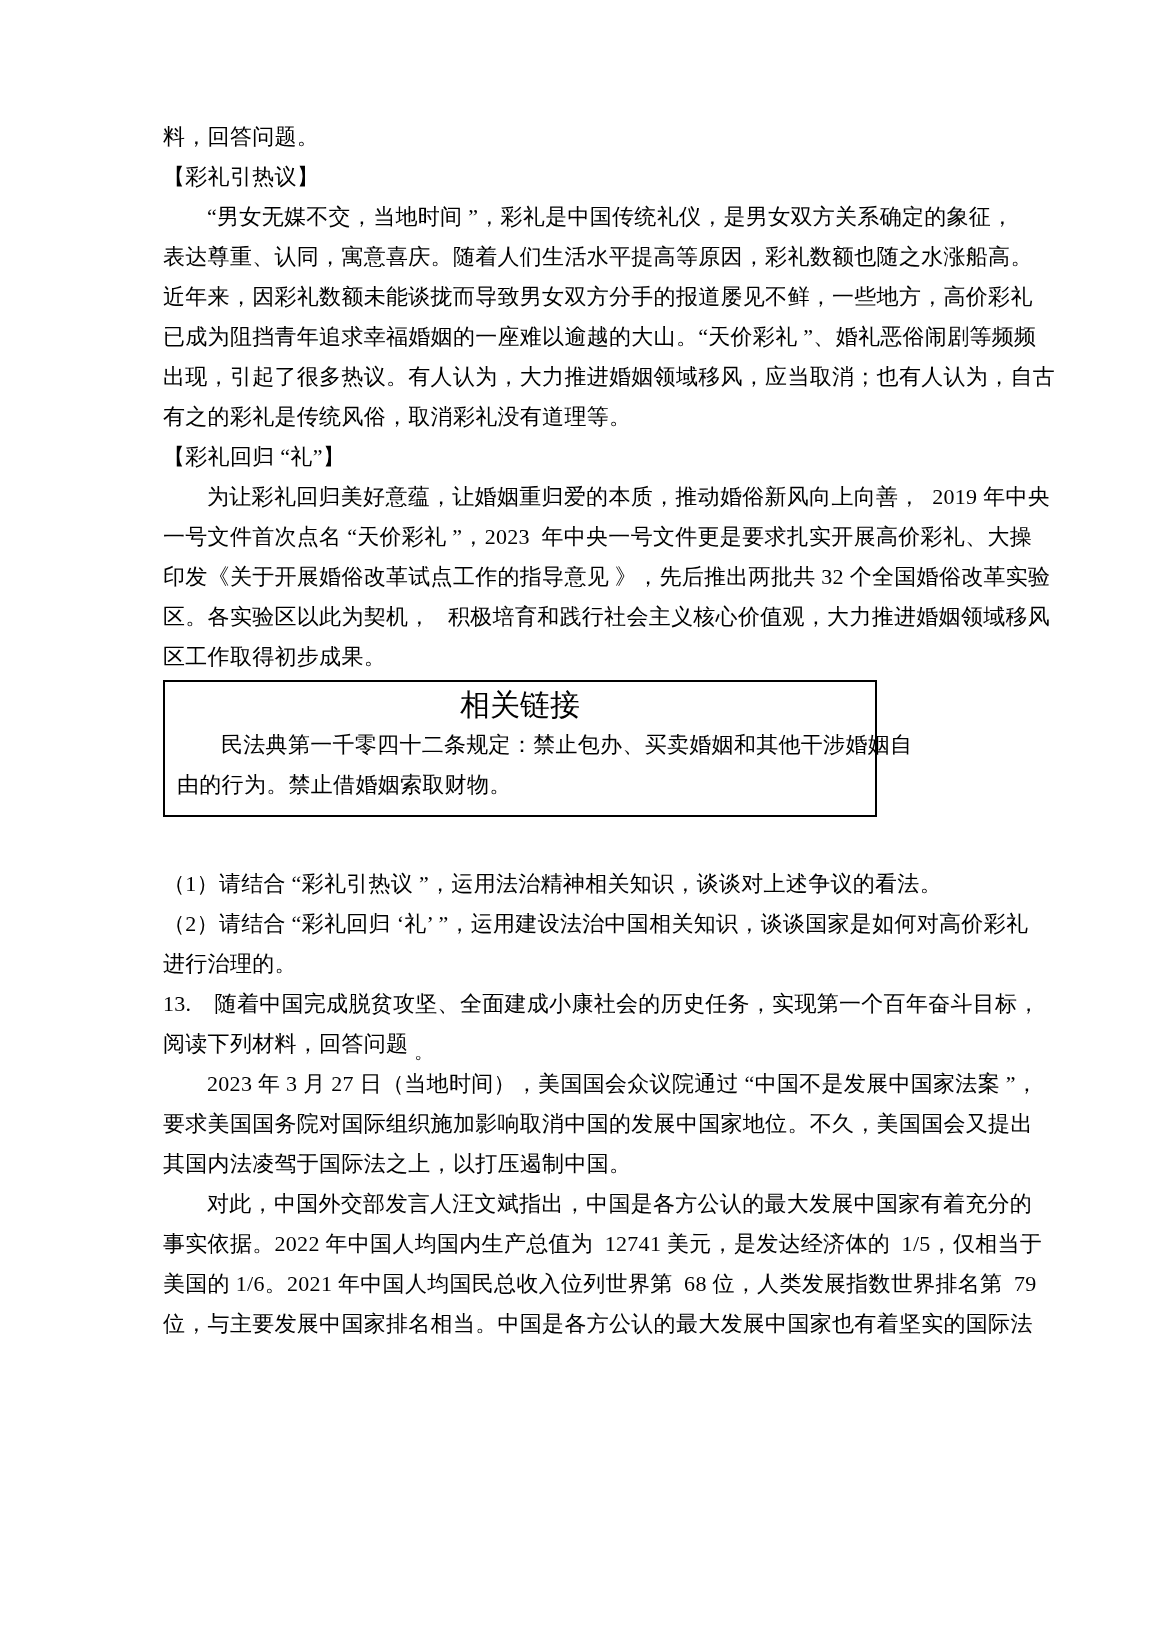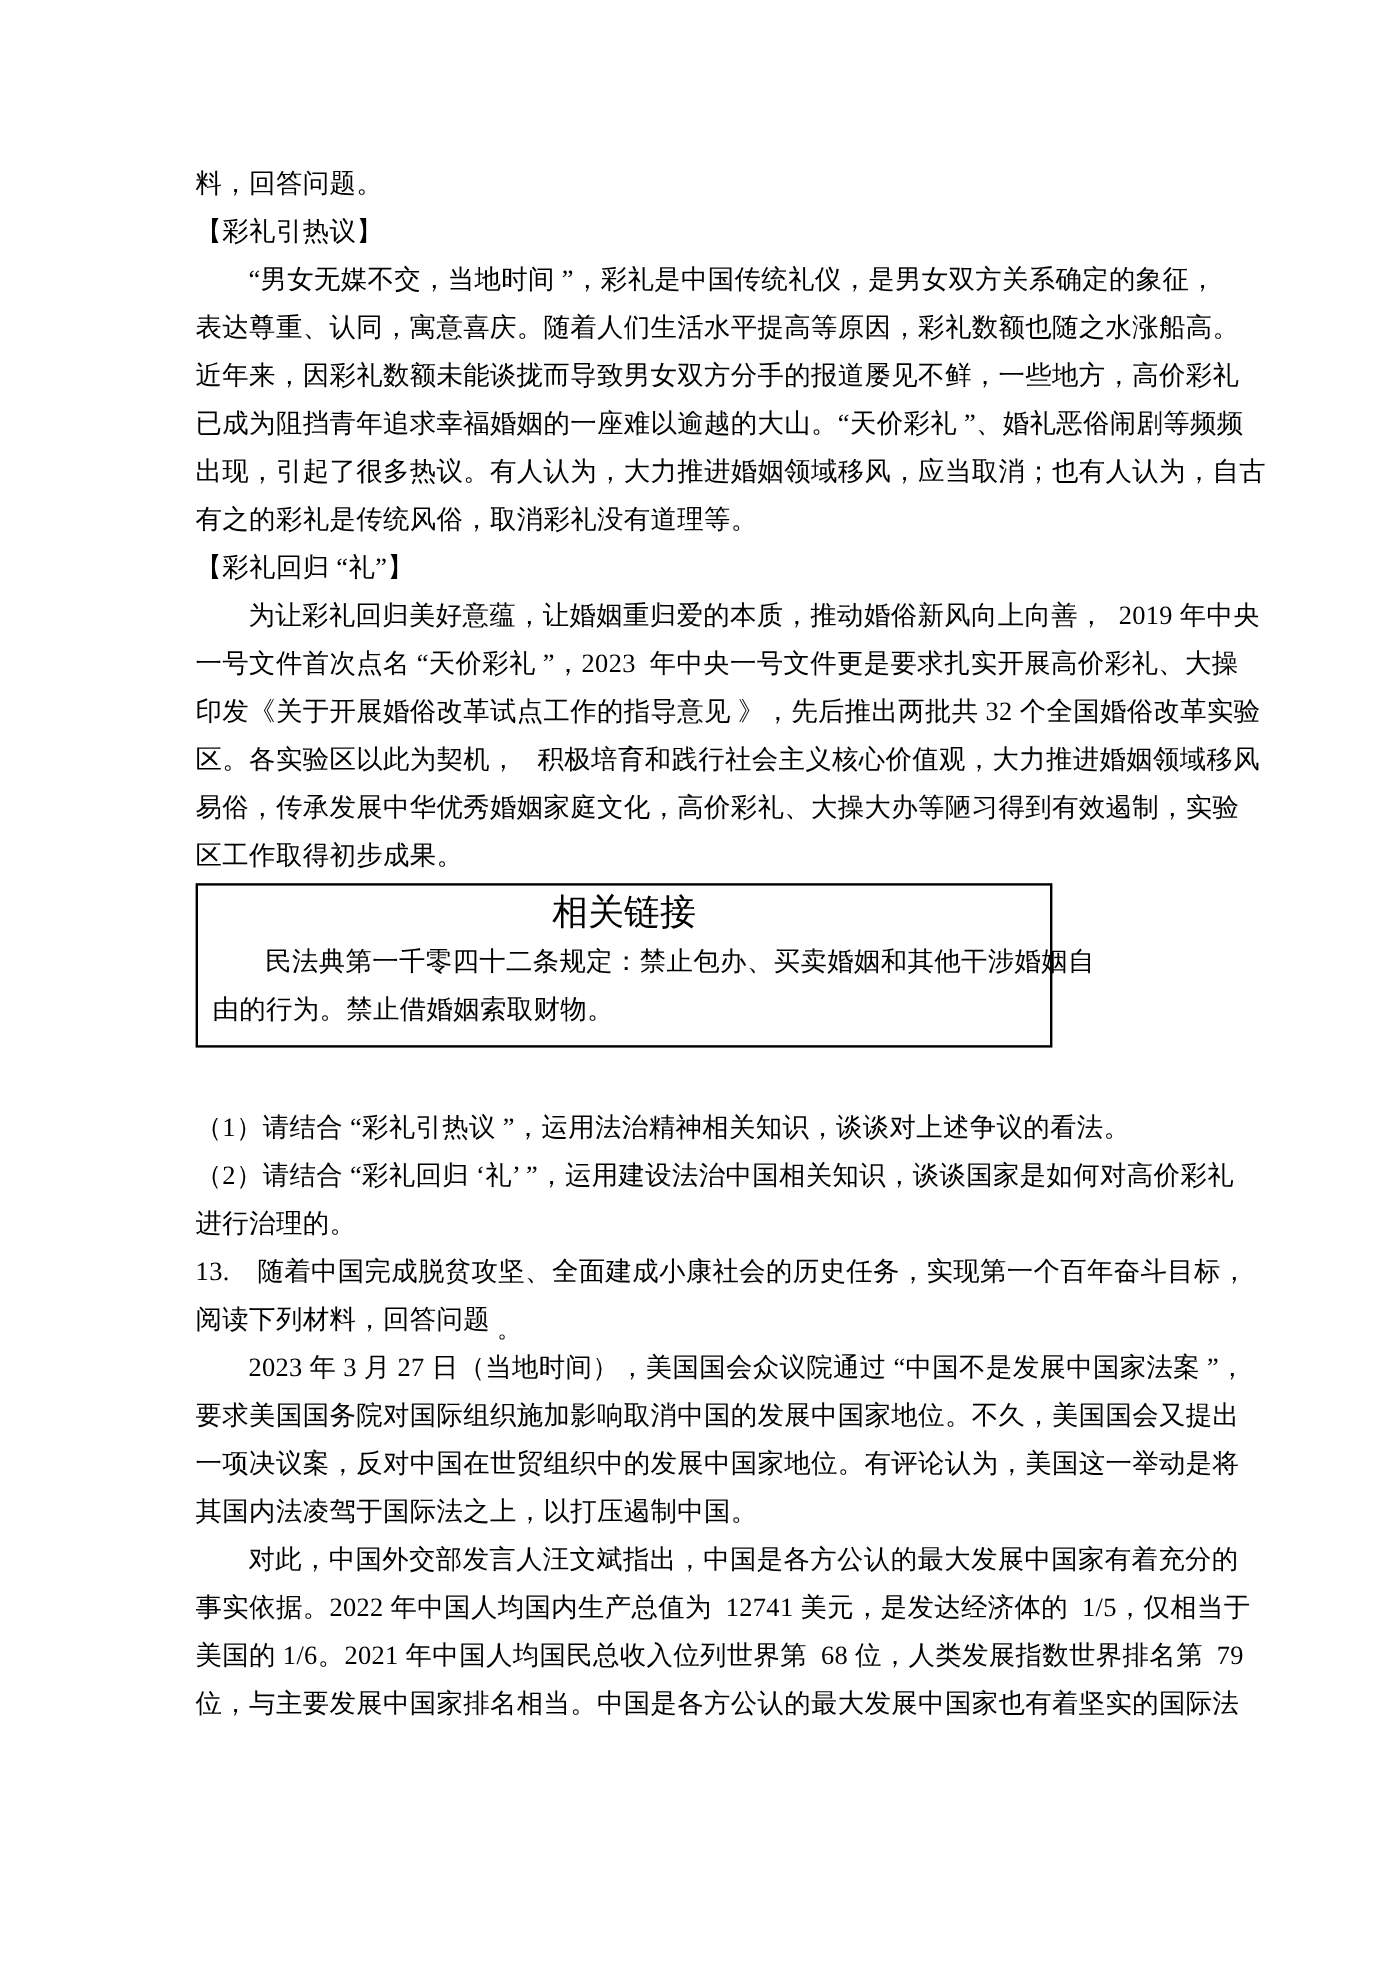--- a/index.html
+++ b/index.html
@@ -8,21 +8,21 @@
     width:1158px;
     height:1638px;
     background:#ffffff;
     font-family:"Liberation Serif","DejaVu Serif",serif;
     color:#000000;
     overflow:hidden;
   }
   .content{
     position:absolute;
     left:163px;
-    top:133px;
+    top:117px;
     width:840px;
   }
   .line{
     height:40px;
     line-height:40px;
     font-size:22px;
     white-space:pre;
     letter-spacing:0.3px;
   }
   .p2{padding-left:44px;}
@@ -61,41 +61,39 @@
         <div class="line p0"><span>表达尊重、认同，寓意喜庆。随着人们生活水平提高等原因，彩礼数额也随之水涨船高。</span></div>
         <div class="line p0"><span>近年来，因彩礼数额未能谈拢而导致男女双方分手的报道屡见不鲜，一些地方，高价彩礼</span></div>
         <div class="line p0"><span>已成为阻挡青年追求幸福婚姻的一座难以逾越的大山。“天价彩礼 ”、婚礼恶俗闹剧等频频</span></div>
         <div class="line p0"><span>出现，引起了很多热议。有人认为，大力推进婚姻领域移风，应当取消；也有人认为，自古</span></div>
         <div class="line p0"><span>有之的彩礼是传统风俗，取消彩礼没有道理等。</span></div>
         <div class="line p0"><span>【彩礼回归 “礼”】</span></div>
         <div class="line p2"><span>为让彩礼回归美好意蕴，让婚姻重归爱的本质，推动婚俗新风向上向善，  2019 年中央</span></div>
         <div class="line p0"><span>一号文件首次点名 “天价彩礼 ”，2023  年中央一号文件更是要求扎实开展高价彩礼、大操</span></div>
         <div class="line p0"><span>印发《关于开展婚俗改革试点工作的指导意见 》，先后推出两批共 32 个全国婚俗改革实验</span></div>
         <div class="line p0"><span>区。各实验区以此为契机，   积极培育和践行社会主义核心价值观，大力推进婚姻领域移风</span></div>
-        <div class="line p0"><span>易俗，传承发展中华优秀婚姻家庭文化，高价彩礼、大操大办等陋习得到有效遏制，实验</span></div>
         <div class="line p0"><span>区工作取得初步成果。</span></div>
       </div>
 
     <div class="related-box">
       <div class="box-title">相关链接</div>
       <div>
           <div class="line p2"><span>民法典第一千零四十二条规定：禁止包办、买卖婚姻和其他干涉婚姻自</span></div>
           <div class="line p0"><span>由的行为。禁止借婚姻索取财物。</span></div>
         </div>
     </div>
 
     <div class="post-box">
         <div class="line p0"><span>（1）请结合 “彩礼引热议 ”，运用法治精神相关知识，谈谈对上述争议的看法。</span></div>
         <div class="line p0"><span>（2）请结合 “彩礼回归 ‘礼’ ”，运用建设法治中国相关知识，谈谈国家是如何对高价彩礼</span></div>
         <div class="line p0"><span>进行治理的。</span></div>
         <div class="line p0"><span>13.    随着中国完成脱贫攻坚、全面建成小康社会的历史任务，实现第一个百年奋斗目标，</span></div>
         <div class="line p0"><span>阅读下列材料，回答问题 </span><span class="low">。</span></div>
         <div class="line p2"><span>2023 年 3 月 27 日（当地时间），美国国会众议院通过 “中国不是发展中国家法案 ”，</span></div>
         <div class="line p0"><span>要求美国国务院对国际组织施加影响取消中国的发展中国家地位。不久，美国国会又提出</span></div>
-        <div class="line p0"><span>一项决议案，反对中国在世贸组织中的发展中国家地位。有评论认为，美国这一举动是将</span></div>
         <div class="line p0"><span>其国内法凌驾于国际法之上，以打压遏制中国。</span></div>
         <div class="line p2"><span>对此，中国外交部发言人汪文斌指出，中国是各方公认的最大发展中国家有着充分的</span></div>
         <div class="line p0"><span>事实依据。2022 年中国人均国内生产总值为  12741 美元，是发达经济体的  1/5，仅相当于</span></div>
         <div class="line p0"><span>美国的 1/6。2021 年中国人均国民总收入位列世界第  68 位，人类发展指数世界排名第  79</span></div>
         <div class="line p0"><span>位，与主要发展中国家排名相当。中国是各方公认的最大发展中国家也有着坚实的国际法</span></div>
       </div>
 
   </div>
 </div>
 

